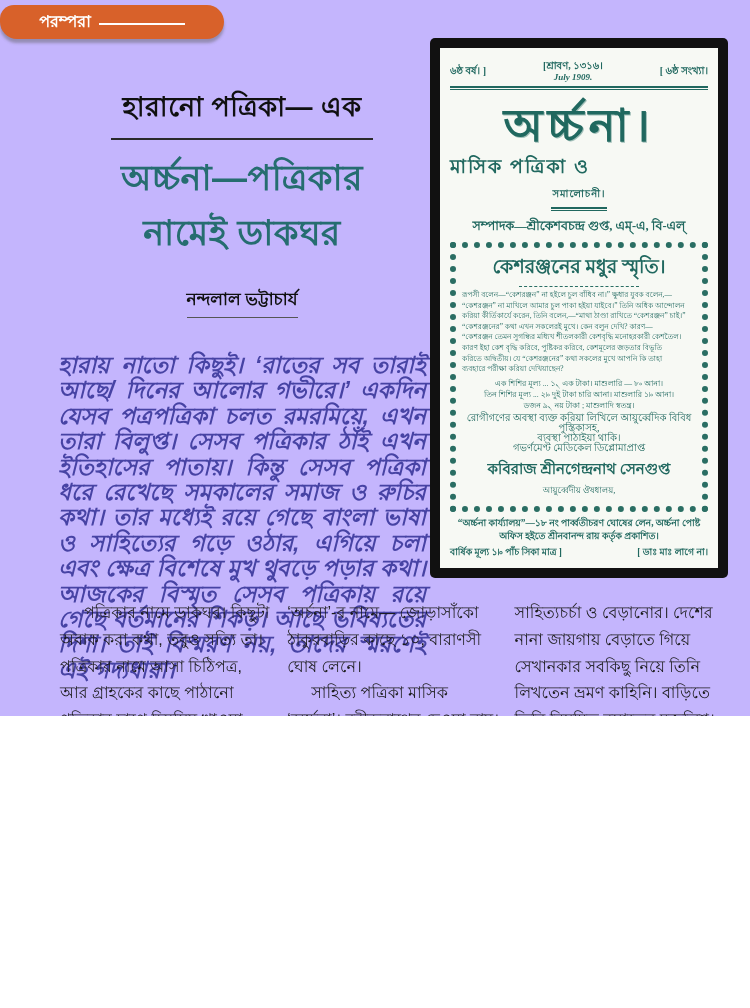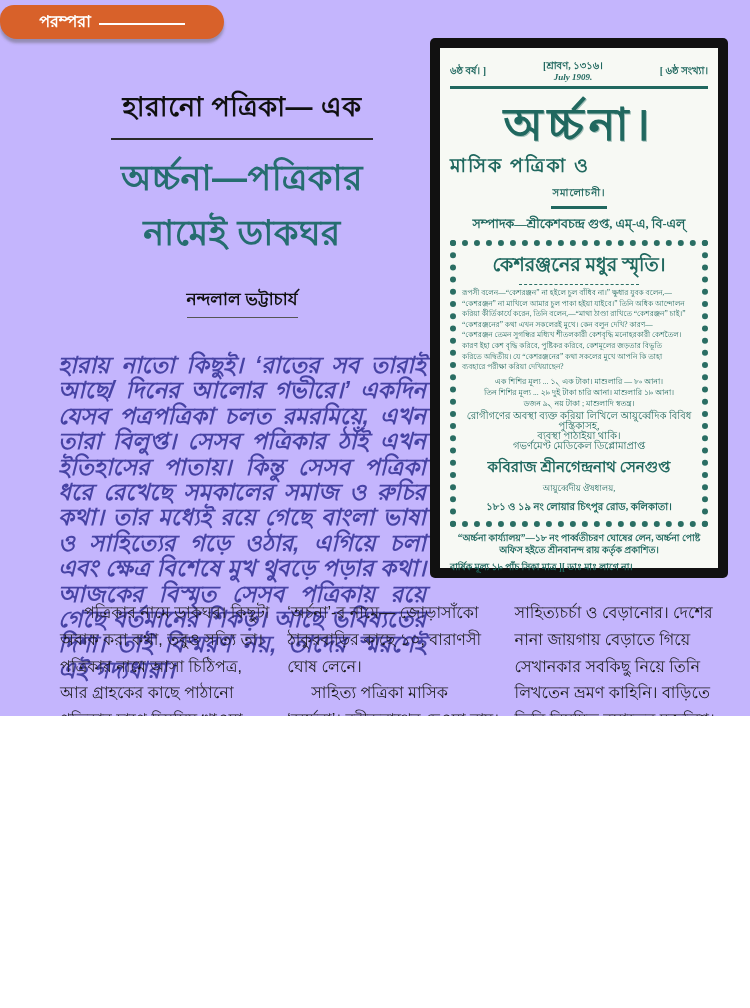--- a/index.html
+++ b/index.html
@@ -45,21 +45,21 @@
   .ad-hrule { width:120px; margin:0 auto 3px auto; border-top:1px dashed #2a6e63; }
   .ad-lines { font-size:7.4px; line-height:10.6px; text-align:justify; }
   .ad-lines div { white-space:normal; }
   .ad-prices { font-size:7.8px; line-height:11px; margin-top:3px; text-align:center; }
   .ad-free { text-align:center; font-size:10.5px; font-weight:bold; margin-top:4px; }
   .ad-offer { text-align:center; font-size:10px; line-height:10px; margin-top:2px; }
   .ad-doctor { text-align:center; font-size:15px; font-weight:bold; margin-top:4px; }
   .ad-disp { text-align:center; font-size:8.5px; margin-top:2px; }
   .ad-addr { text-align:center; font-size:10px; font-weight:bold; margin-top:3px; }
   .cv-imprint { text-align:center; font-size:9.3px; line-height:12.5px; font-weight:bold; margin-top:5px; }
-  .cv-priceRow { display:flex; justify-content:flex-start; font-size:9.3px; font-weight:bold; margin-top:3px; }
+  .cv-priceRow { display:flex; justify-content:space-between; font-size:9.3px; font-weight:bold; margin-top:3px; }
 
   
   .columns { position:absolute; left:60px; top:600px; width:668px; display:flex; gap:14px; }
   .col { width:213.3px; font-size:16px; line-height:26.8px; color:#1b1b1b; text-align:left; }
   .col p { text-indent:24px; }
   .col p.cont { text-indent:0; }
 
   
   .footerBar { position:absolute; left:5px; top:970px; width:330px; height:31px; background:#1a1a1a;
                clip-path:polygon(0 0,91% 0,100% 100%,0 100%);
@@ -130,21 +130,20 @@
             <div>তিন শিশির মূল্য   ...   ২৷৹ দুই টাকা চারি আনা।  মাশুলারি ১৷৹ আনা।</div>
             <div>ডজন ৯৲ নয় টাকা ;  মাশুলাদি স্বতন্ত্র।</div>
           </div>
         <div class="ad-offer">
             <div>রোগীগণের অবস্থা ব্যক্ত করিয়া লিখিলে আয়ুর্ব্বেদিক বিবিধ পুস্তিকাসহ,</div>
             <div>ব্যবস্থা পাঠাইয়া থাকি।</div>
             <div>গভর্ণমেণ্ট মেডিকেল ডিপ্লোমাপ্রাপ্ত</div>
           </div>
         <div class="ad-doctor">কবিরাজ শ্রীনগেন্দ্রনাথ সেনগুপ্ত</div>
         <div class="ad-disp">আয়ুর্ব্বেদীয় ঔষধালয়,</div>
-        <div class="ad-addr">১৮১ ও ১৯ নং লোয়ার চিৎপুর রোড, কলিকাতা।</div>
       </div>
 
       <div class="cv-imprint">“অর্চ্চনা কার্য্যালয়”—১৮ নং পার্ব্বতীচরণ ঘোষের লেন, অর্চ্চনা পোষ্ট অফিস হইতে  শ্রীনবানন্দ রায় কর্তৃক  প্রকাশিত।</div>
       <div class="cv-priceRow">
         <span>বার্ষিক মূল্য ১৷৹ পাঁচ সিকা মাত্র ]</span>
         <span>[ ডাঃ মাঃ লাগে না।</span>
       </div>
     </div>
   </div>
 

